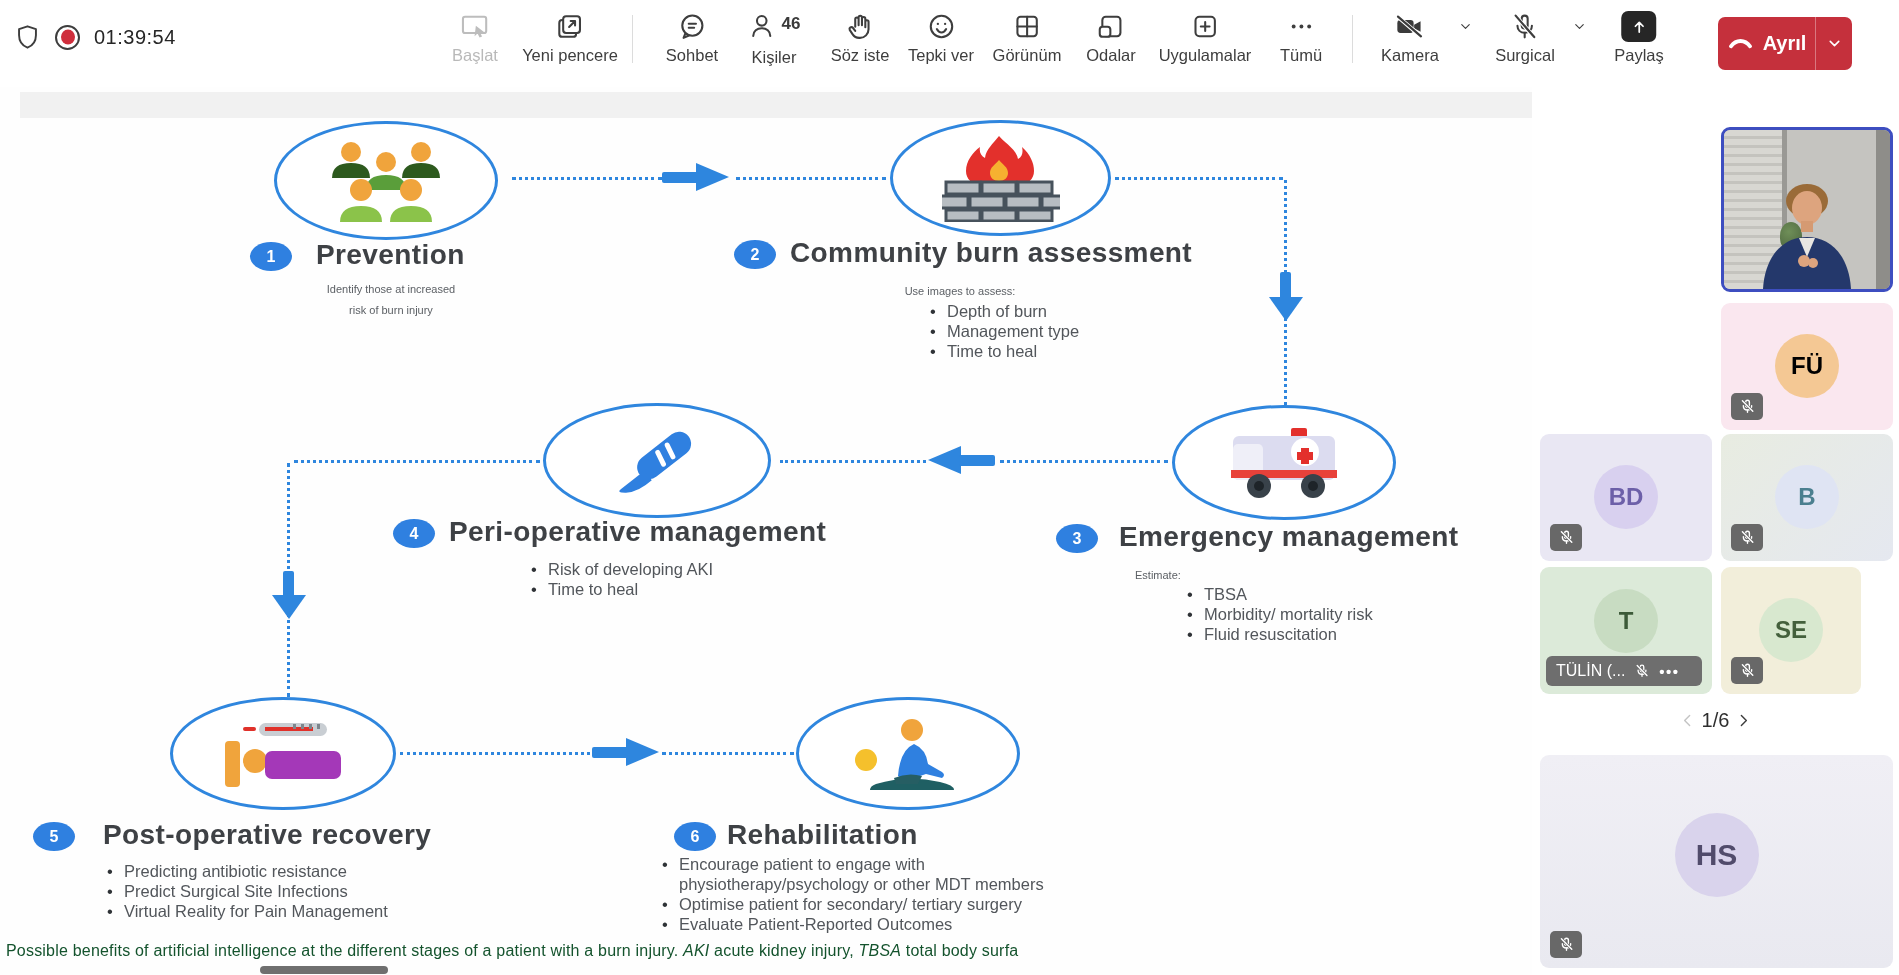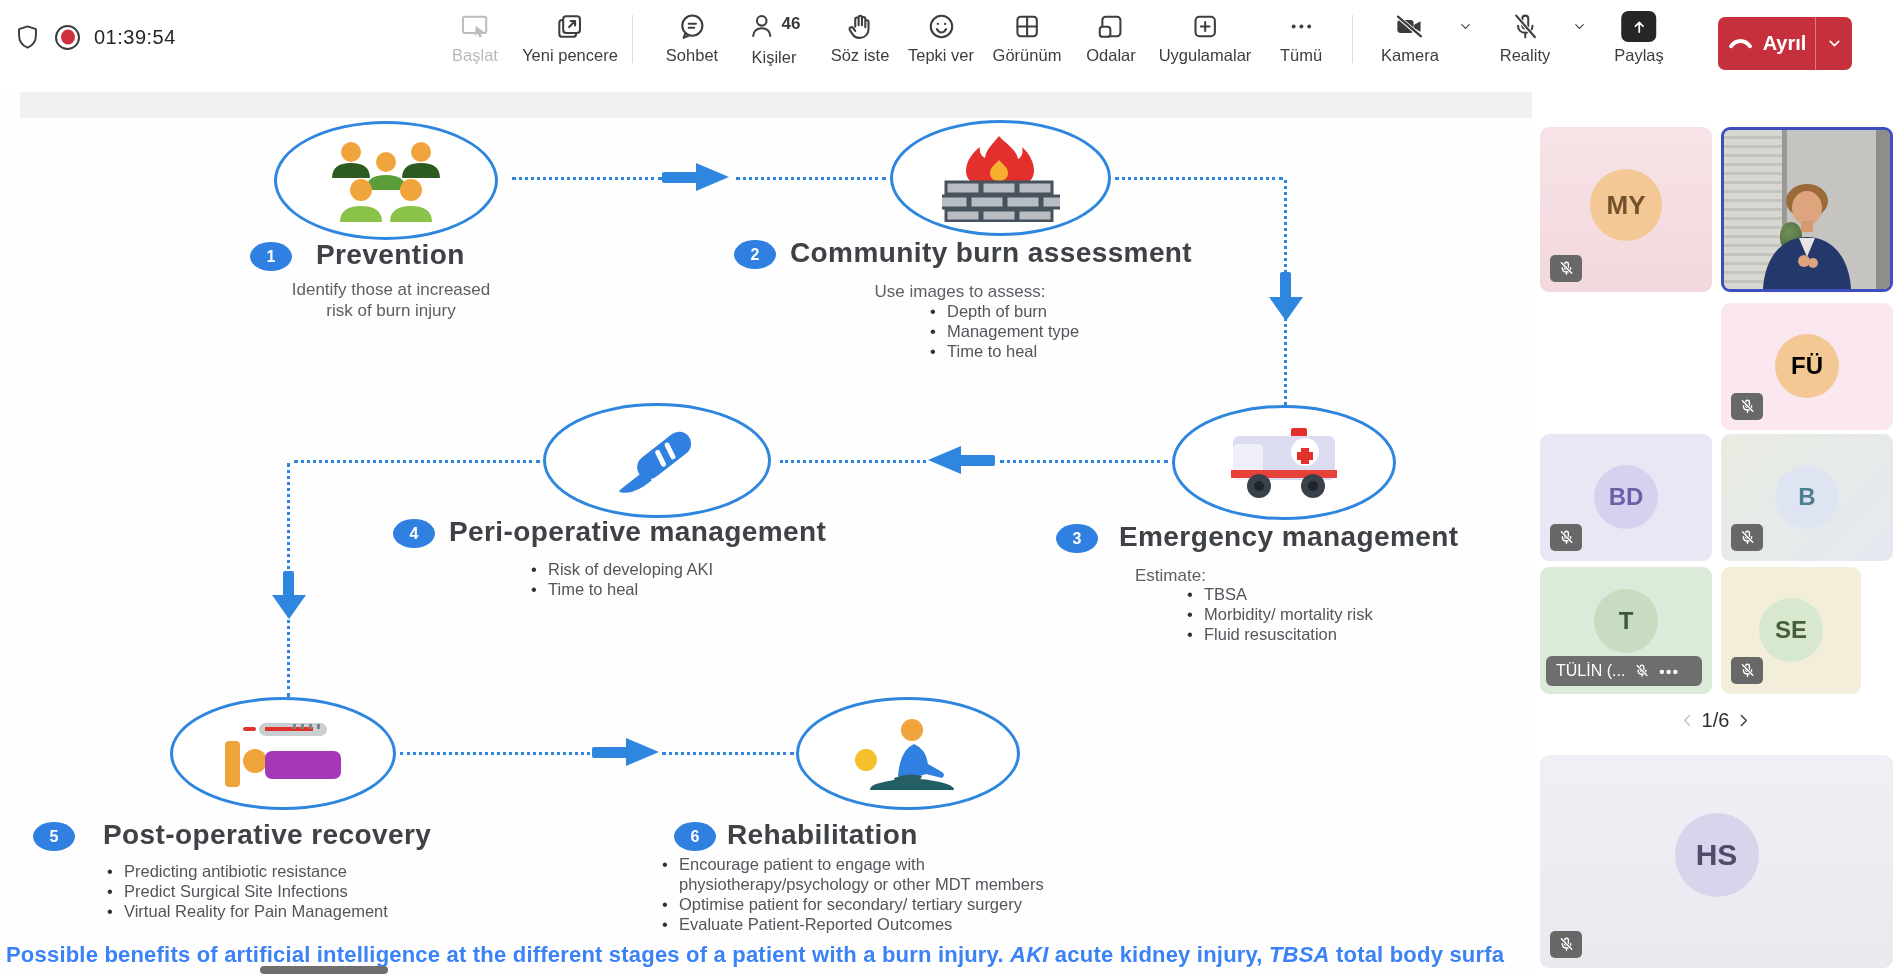--- a/index.html
+++ b/index.html
@@ -41,36 +41,36 @@
     stroke-linecap:round; stroke-linejoin:round; }
 
   
   .slide { position:absolute; left:0; top:87px; width:1532px; height:888px; background:#fefefe; overflow:hidden; }
   .gray-band { position:absolute; left:20px; top:5px; width:1512px; height:26px; background:#f1f1f1; }
   .circ { position:absolute; border:3px solid #2f86de; border-radius:50%; background:#fff;
     display:flex; align-items:center; justify-content:center; }
   .badge { position:absolute; width:42px; height:29px; background:#2f80e0; border-radius:50%;
     color:#fff; font-weight:700; font-size:16px; display:flex; align-items:center; justify-content:center; }
   .stage-title { position:absolute; font-size:28px; font-weight:600; color:#3e4145; letter-spacing:0.4px; white-space:nowrap; }
-  .sub { position:absolute; font-size:17px; color:#5c6065; line-height:21px; }
+  .sub { position:absolute; font-size:11px; color:#5c6065; line-height:21px; }
   .centered { text-align:center; }
   ul.bl { position:absolute; list-style:none; }
   ul.bl li { position:relative; padding-left:19px; font-size:16.5px; color:#52565b; line-height:20px; white-space:nowrap; }
   ul.bl li::before { content:"\2022"; position:absolute; left:2px; top:0; color:#2f3337; }
   ul.bl li.cont::before { content:""; }
   .dotl { position:absolute; height:0; border-top:3px dotted #2e86de; }
   .dotv { position:absolute; width:0; border-left:3px dotted #2e86de; }
   .tail { position:absolute; background:#2e86de; border-radius:2px; }
   .tri { position:absolute; width:0; height:0; }
   .tri.right { border-top:14px solid transparent; border-bottom:14px solid transparent; border-left:33px solid #2e86de; }
   .tri.left  { border-top:14px solid transparent; border-bottom:14px solid transparent; border-right:33px solid #2e86de; }
   .tri.down  { border-left:17px solid transparent; border-right:17px solid transparent; border-top:24px solid #2e86de; }
   .yz-title { position:absolute; left:306px; top:264px; font-size:41px; font-weight:800; color:#ee1111;
     letter-spacing:0.2px; white-space:nowrap; }
-  .footnote { position:absolute; left:6px; top:855px; font-size:22px; font-weight:700; color:#3b82f6;
+  .footnote { position:absolute; left:6px; top:855px; font-size:16px; font-weight:400; color:#14532d;
     letter-spacing:0.2px; white-space:nowrap; }
   .footnote .abbr { font-style:italic; }
   .scroll-nub { position:absolute; left:260px; top:879px; width:128px; height:8px; background:#6f6f6f; border-radius:4px; }
 
   
   .panel { position:absolute; left:1532px; top:87px; width:367px; height:888px; background:#fff; }
   .tile { position:absolute; border-radius:9px; overflow:hidden; }
   .av { border-radius:50%; display:flex; align-items:center; justify-content:center; font-weight:600;
     position:absolute; left:50%; transform:translateX(-50%); }
   .av-64 { width:64px; height:64px; font-size:24px; top:31px; }
@@ -217,21 +217,21 @@
     </span>
 
     <div class="tb-btn" style="left:1525px">
       <svg viewBox="0 0 24 24">
           <rect x="9.7" y="3.6" width="4.6" height="10" rx="2.3"></rect>
           <path d="M6.4 11.4 c0 3.3 2.4 5.5 5.6 5.5 s5.6-2.2 5.6-5.5"></path>
           <path d="M12 16.9 V20.4"></path>
           <path d="M5.4 4.2 L19 20" stroke="#fff" stroke-width="3.2"></path>
           <path d="M5 3.6 L19.4 20.2" stroke="#3e3e3e" stroke-width="1.7"></path>
         </svg>
-      <span>Reality</span>
+      <span>Surgical</span>
     </div>
     <span class="chev-side" style="left:1572px">
       <svg viewBox="0 0 24 24">
           <path d="M6 9 L12 15 L18 9"></path>
         </svg>
     </span>
 
     <div class="tb-btn" style="left:1639px">
       <span class="share-box">
         <svg viewBox="0 0 24 24" fill="none" stroke-linecap="round" stroke-linejoin="round">
@@ -418,32 +418,20 @@
 
     <div class="footnote">
       <span>Possible benefits of artificial intelligence at the different stages of a patient with a burn injury. </span><span class="abbr">AKI</span><span> acute kidney injury, </span><span class="abbr">TBSA</span><span> total body surfa</span>
     </div>
 
     <span class="scroll-nub"></span>
   </main>
 
   <aside class="panel">
 
-    <div class="tile" style="left:8px; top:40px; width:172px; height:165px; background:linear-gradient(180deg,#f7e3e7,#f2d8dd)">
-      <span class="av" style="width:72px;height:72px;font-size:26px;top:42px;background:#f4c894;color:#73522c">MY</span>
-      <span class="micb">
-        <svg viewBox="0 0 18 18" fill="none" stroke="#fff" stroke-width="1.5" stroke-linecap="round">
-            <rect x="7" y="2.4" width="4" height="7.4" rx="2"></rect>
-            <path d="M4.6 8.2 c0 2.8 1.9 4.5 4.4 4.5 s4.4-1.7 4.4-4.5"></path>
-            <path d="M9 12.7 V15"></path>
-            <path d="M3.6 2.8 L14.6 14" stroke="#686868" stroke-width="2.8"></path>
-            <path d="M3.6 2.8 L14.6 14"></path>
-          </svg>
-      </span>
-    </div>
 
     <div class="tile video-tile" style="left:189px; top:40px; width:172px; height:165px">
       <div class="v-window"></div>
       <div class="v-frame"></div>
       <div class="v-cab"></div>
       <div class="v-plant"></div>
       <svg class="v-person" viewBox="0 0 104 112">
         <ellipse cx="52" cy="24" rx="21" ry="17" fill="#9a6b38"></ellipse>
         <ellipse cx="52" cy="31" rx="15" ry="17" fill="#dda47e"></ellipse>
         <rect x="46" y="44" width="12" height="11" fill="#d59a72"></rect>

